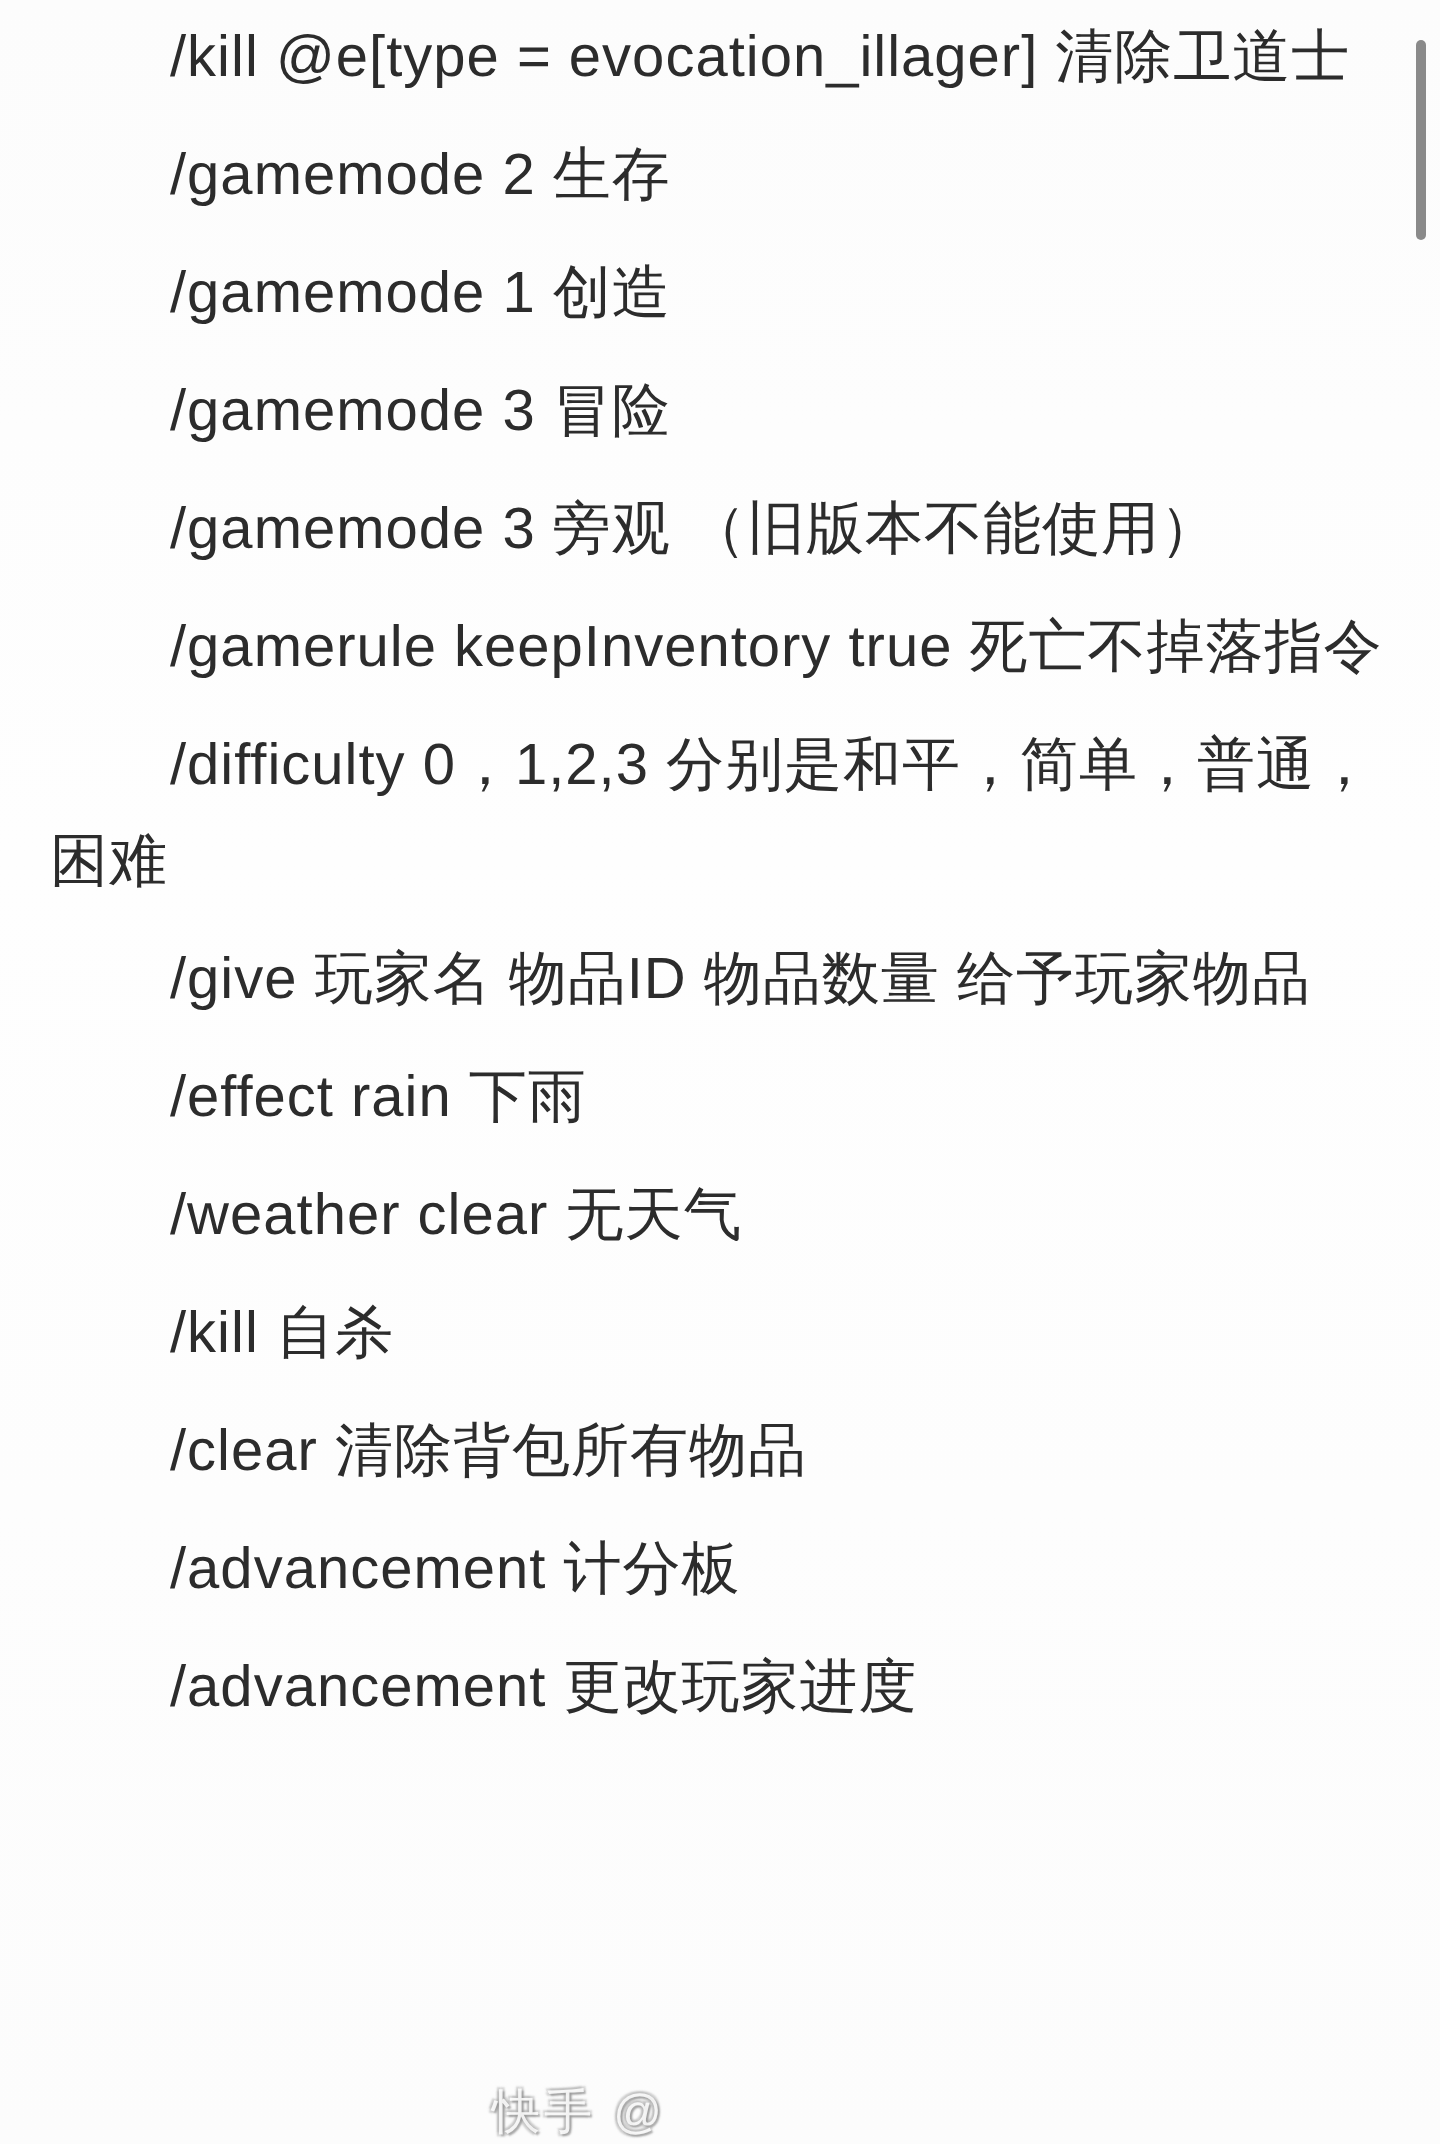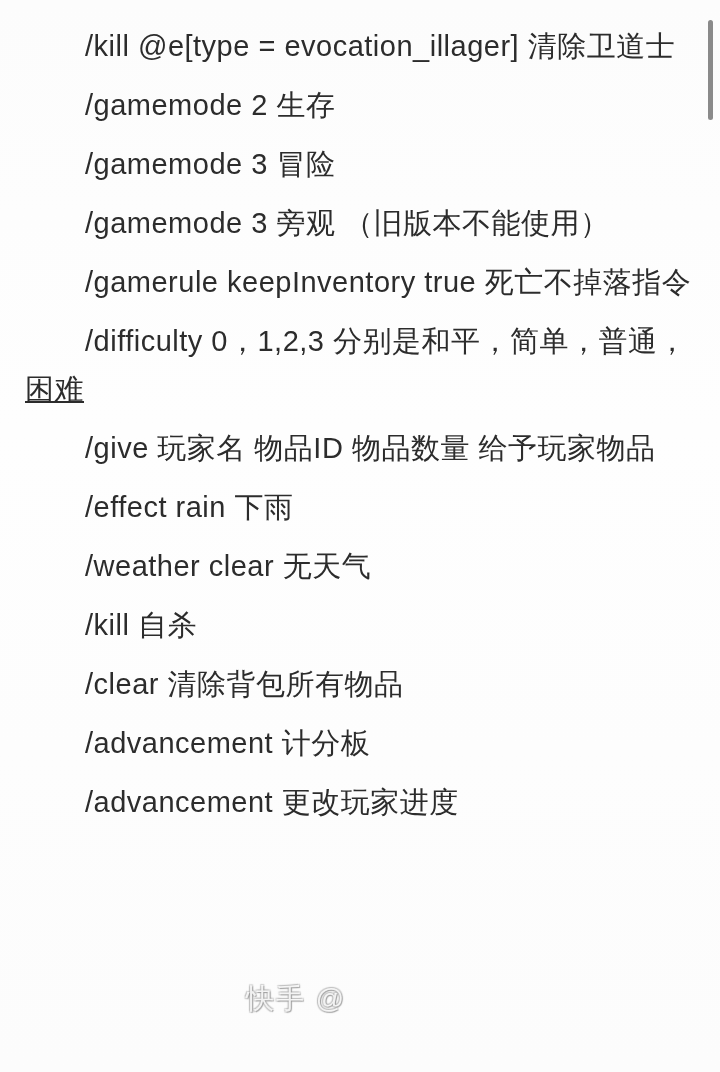--- a/index.html
+++ b/index.html
@@ -13,69 +13,69 @@
   .page {
     position: relative;
     width: 720px;
     height: 1072px;
     background: linear-gradient(180deg, #fcfcfc 0%, #fefefe 40%, #fcfcfc 100%);
   }
   .command-list {
     position: absolute;
     top: 0; left: 0;
     width: 100%;
-    padding: 22px 20px 0 25px;
+    padding: 5px 20px 0 25px;
   }
   .command-list p {
     font-size: 29px;
     line-height: 48px;
     letter-spacing: 0.5px;
     color: #2c2c2c;
     text-indent: 60px;
     margin: 0 0 11px 0;
     white-space: nowrap;
   }
   .command-list p .wrap-line {
     display: block;
     text-indent: 0;
     white-space: normal;
-    text-decoration: underline;
   }
   .scrollbar-thumb {
     position: absolute;
     top: 20px;
     right: 7px;
     width: 5px;
     height: 100px;
     background: #8a8a8a;
     border-radius: 3px;
   }
   .watermark {
     position: absolute;
-    top: 980px;
+    top: 1040px;
     left: 246px;
-    font-size: 28px;
+    font-size: 24px;
     letter-spacing: 2px;
     color: rgba(255, 255, 255, 0.85);
     text-shadow:
       1px 1px 1px rgba(140, 140, 140, 0.75),
       -1px -1px 1px rgba(170, 170, 170, 0.55),
       1px -1px 1px rgba(160, 160, 160, 0.45),
       -1px 1px 1px rgba(160, 160, 160, 0.45);
     white-space: nowrap;
   }
 </style>
 </head>
 <body>
 
 <div class="page">
 
   <div class="command-list">
     <p><span>/kill @e[type = evocation_illager] 清除卫道士</span></p>
     <p><span>/gamemode 2 生存</span></p>
+    <p><span>/gamemode 1 创造</span></p>
     <p><span>/gamemode 3 冒险</span></p>
     <p><span>/gamemode 3 旁观 （旧版本不能使用）</span></p>
     <p><span>/gamerule keepInventory true 死亡不掉落指令</span></p>
     <p><span>/difficulty 0，1,2,3 分别是和平，简单，普通，</span><span class="wrap-line">困难</span></p>
     <p><span>/give 玩家名 物品ID 物品数量 给予玩家物品</span></p>
     <p><span>/effect rain 下雨</span></p>
     <p><span>/weather clear 无天气</span></p>
     <p><span>/kill 自杀</span></p>
     <p><span>/clear 清除背包所有物品</span></p>
     <p><span>/advancement 计分板</span></p>

